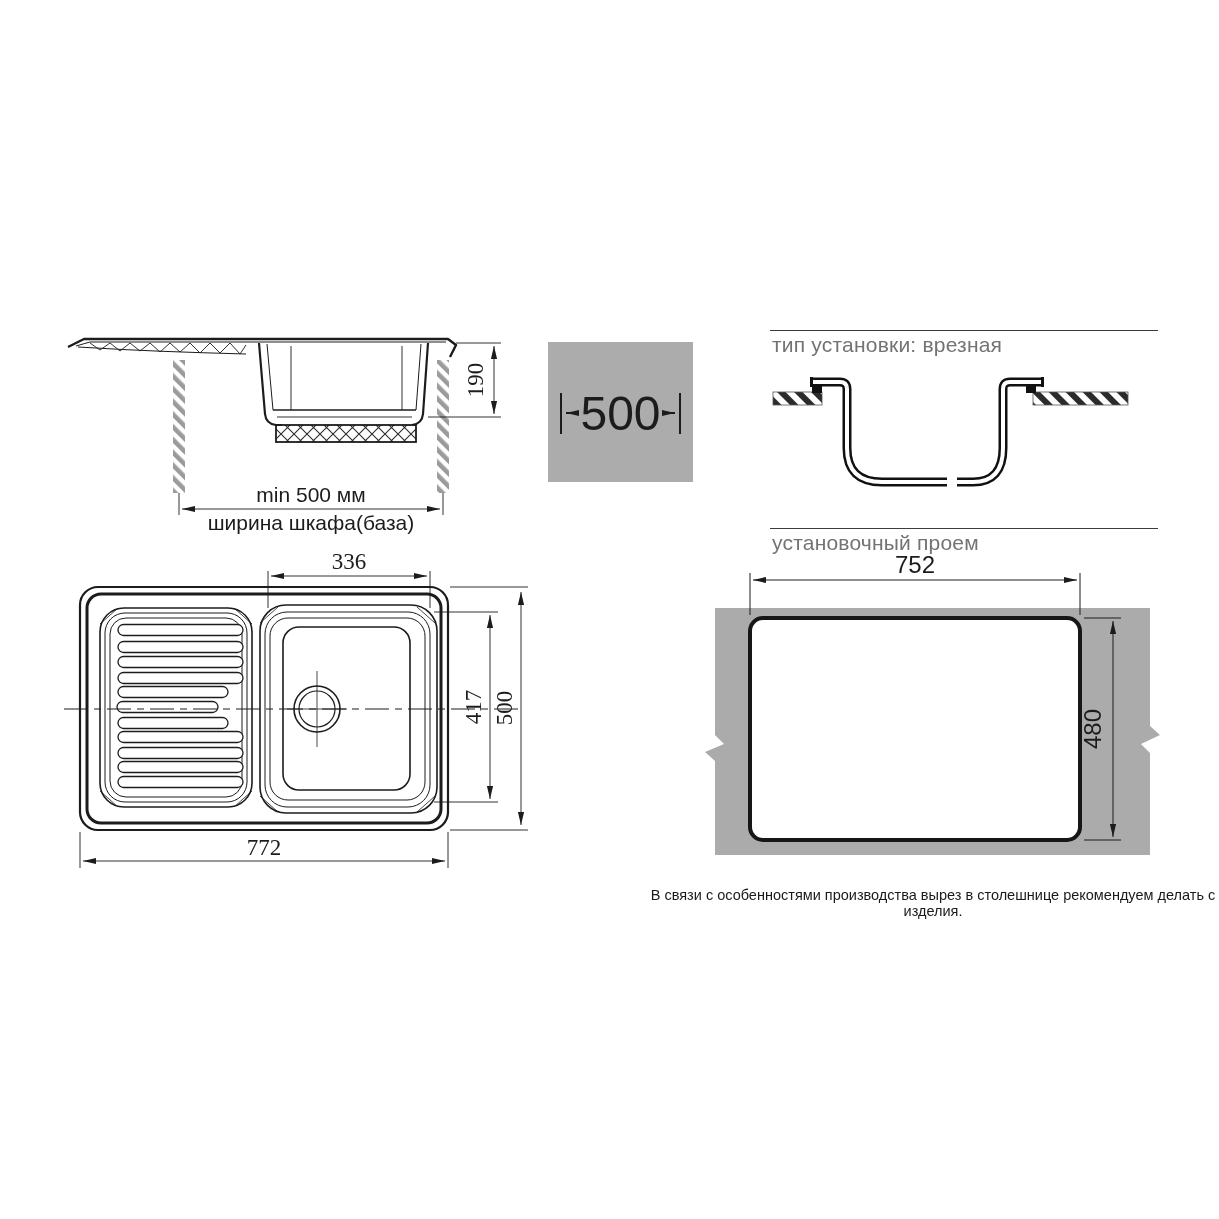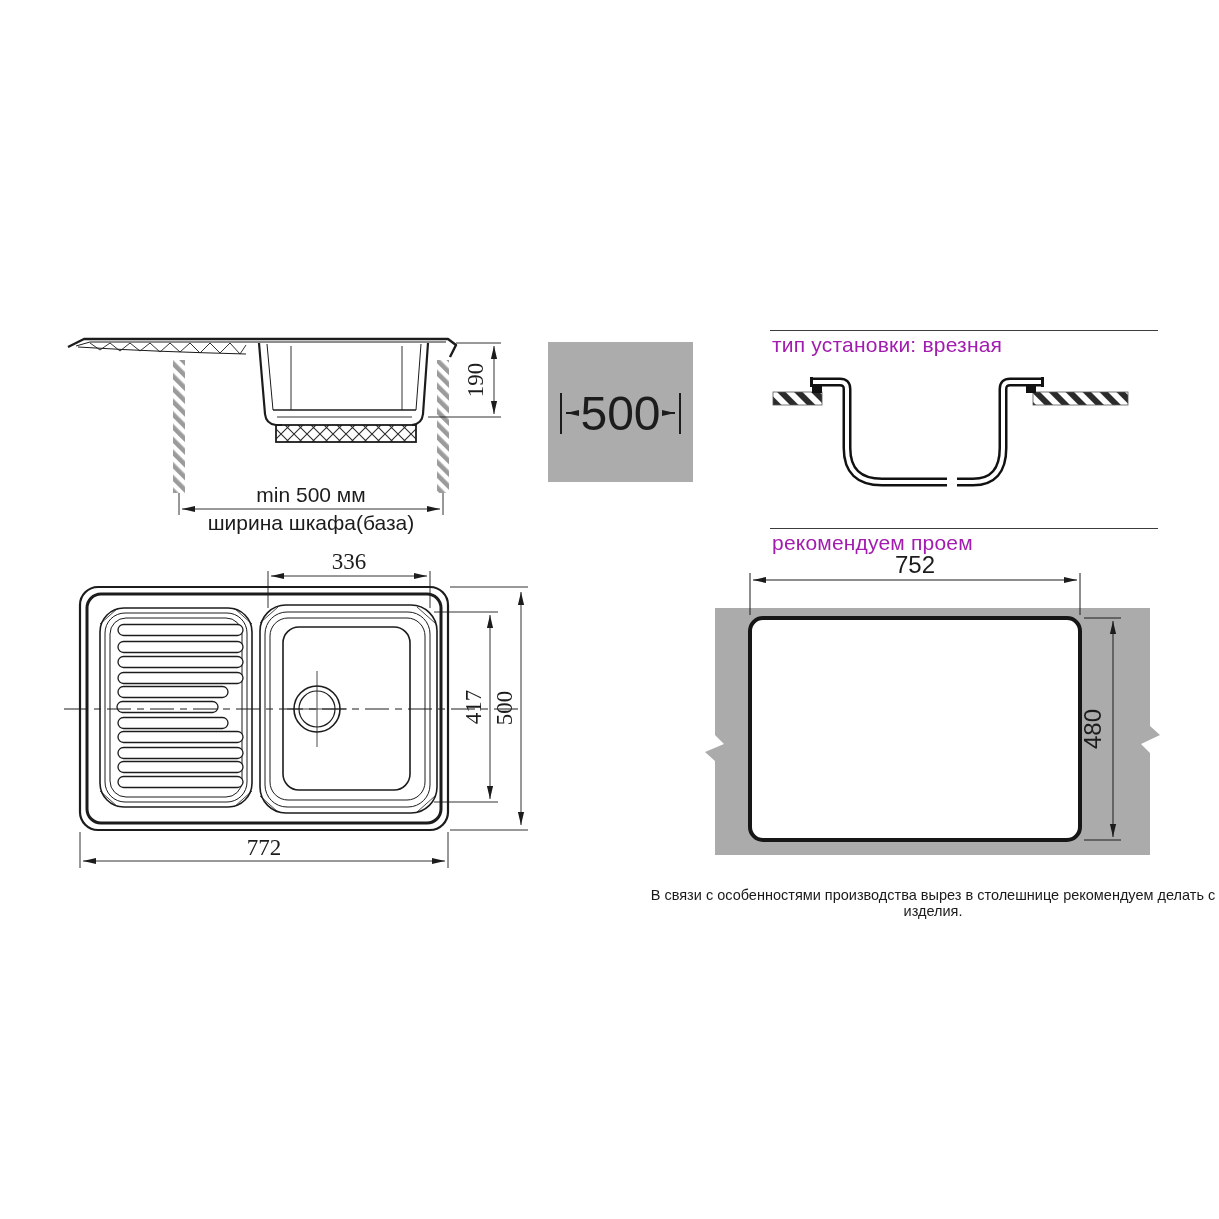--- a/index.html
+++ b/index.html
@@ -3,21 +3,21 @@
 <meta charset="utf-8">
 <style>
   html,body{margin:0;padding:0;background:#ffffff;}
   #stage{position:relative;width:1219px;height:1219px;background:#ffffff;overflow:hidden;
          font-family:"Liberation Sans",sans-serif;color:#1c1c1c;}
   .abs{position:absolute;}
   svg text{fill:#1c1c1c;}
   .dim-serif{font-family:"Liberation Serif","DejaVu Serif",serif;font-size:23px;}
   .dim-sans{font-family:"Liberation Sans",sans-serif;font-size:24px;}
   .lbl-sans{font-family:"Liberation Sans",sans-serif;font-size:21px;}
-  .heading{position:absolute;left:2px;font-size:21px;letter-spacing:.2px;color:#a21caf;}
+  .heading{position:absolute;left:2px;font-size:21px;letter-spacing:.2px;color:#737373;}
   .rule{position:absolute;left:0;width:388px;border-top:1.6px solid #3c3c3c;}
   #badge{background:#acacac;}
   #note{font-size:14.5px;text-align:center;color:#1a1a1a;}
 </style>
 </head>
 <body>
 
 <div id="stage">
 
   <svg width="0" height="0" class="abs" aria-hidden="true">
@@ -107,21 +107,21 @@
       </g>
 
       <g>
         <path d="M187,114 L203,114 Q233,114 233,80 L233,21 Q233,14 240,14 L272,14" fill="none" stroke="#111" stroke-width="9"></path>
         <path d="M187,114 L203,114 Q233,114 233,80 L233,21 Q233,14 240,14 L272,14" fill="none" stroke="#fff" stroke-width="4"></path>
         <line x1="272.5" y1="9" x2="272.5" y2="19" stroke="#111" stroke-width="3"></line>
         <rect x="256" y="16" width="10" height="9" fill="#111"></rect>
       </g>
     </svg>
     <div class="rule" style="top:206px;"></div>
-    <div class="heading" style="top:209px;">рекомендуем проем</div>
+    <div class="heading" style="top:209px;">установочный проем</div>
   </div>
 
   <svg class="abs" style="left:60px;top:545px;" width="475" height="335" viewBox="0 0 475 335">
 
     <g fill="none" stroke="#1c1c1c">
       <rect x="20" y="42" width="368" height="243" rx="18" stroke-width="2.2"></rect>
       <rect x="27" y="49" width="354" height="229" rx="14" stroke-width="3"></rect>
     </g>
 
     <g fill="none" stroke="#1c1c1c">

